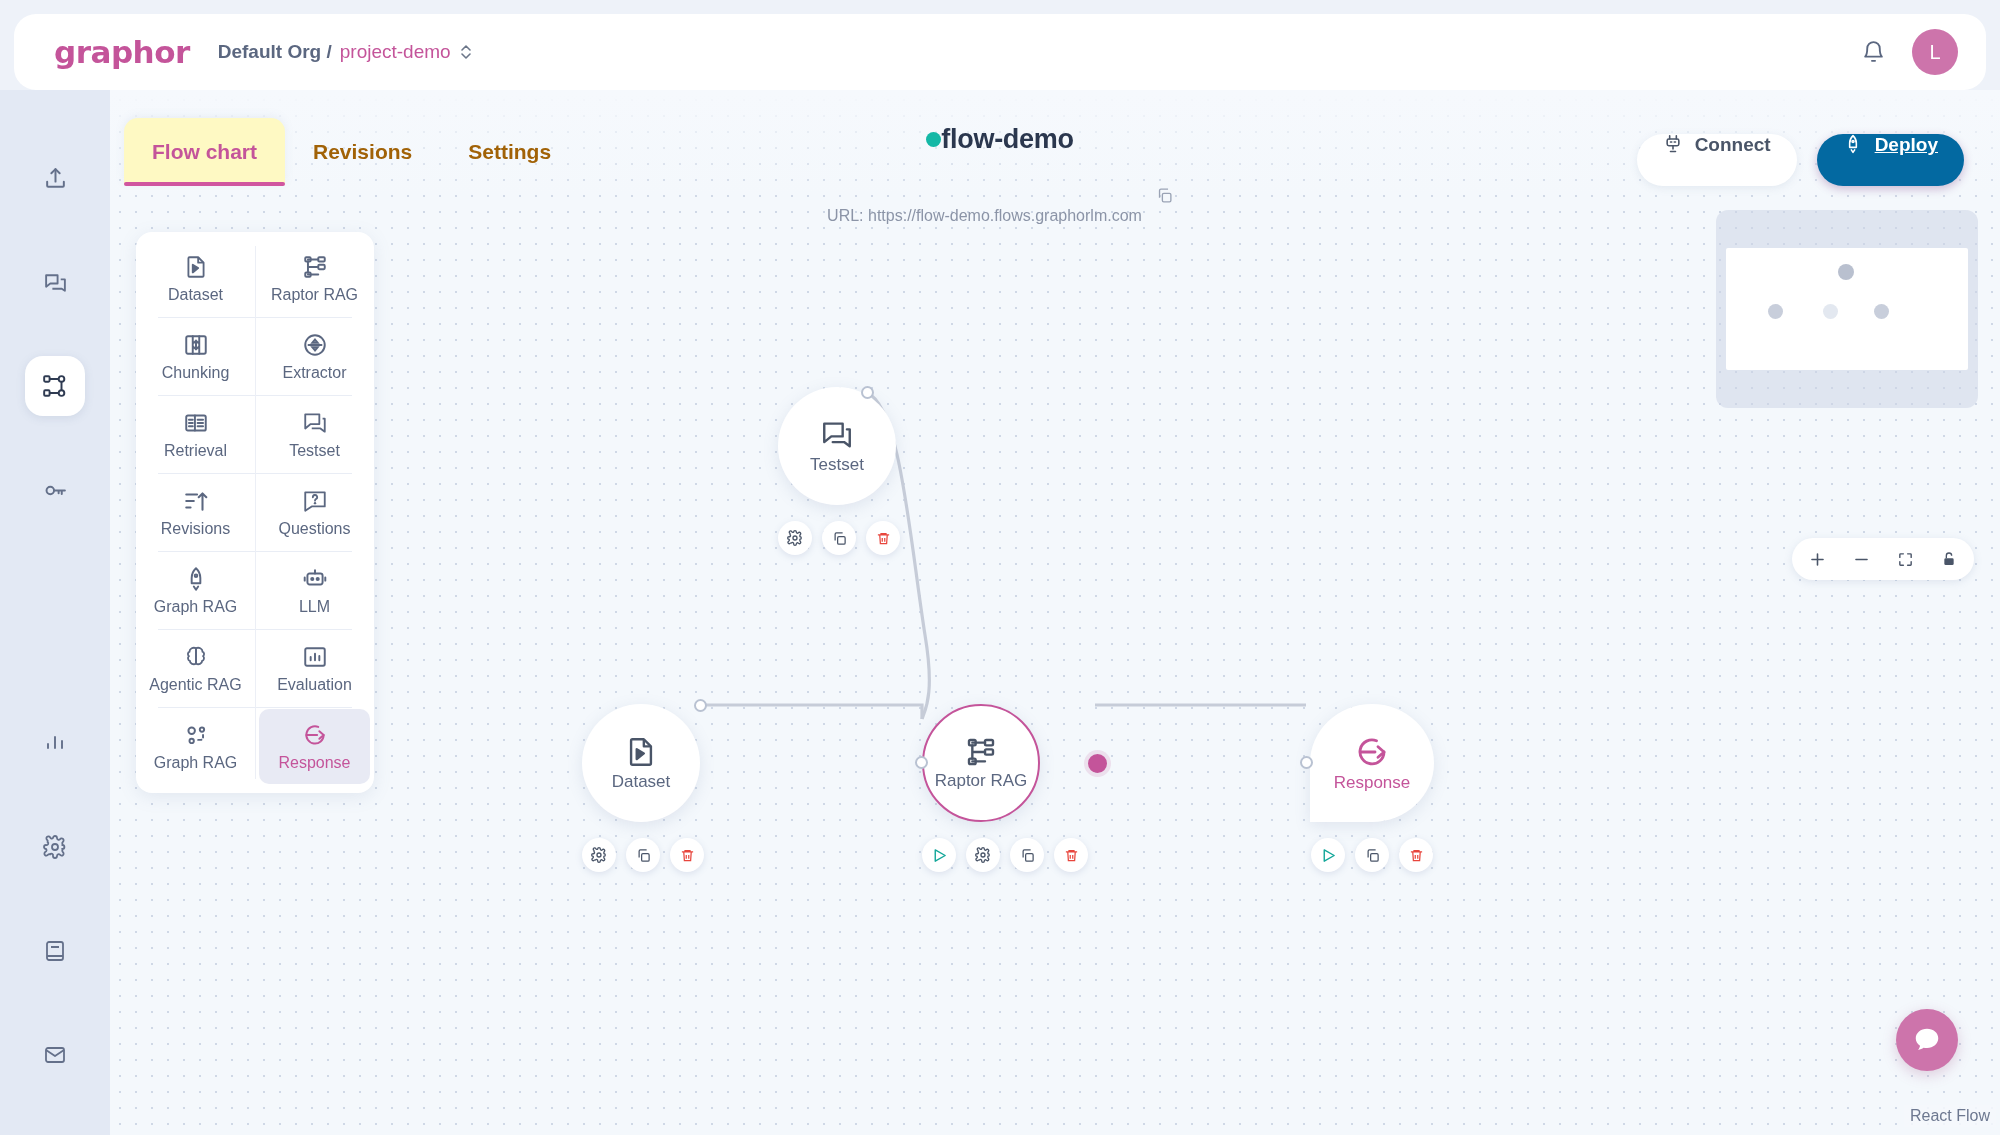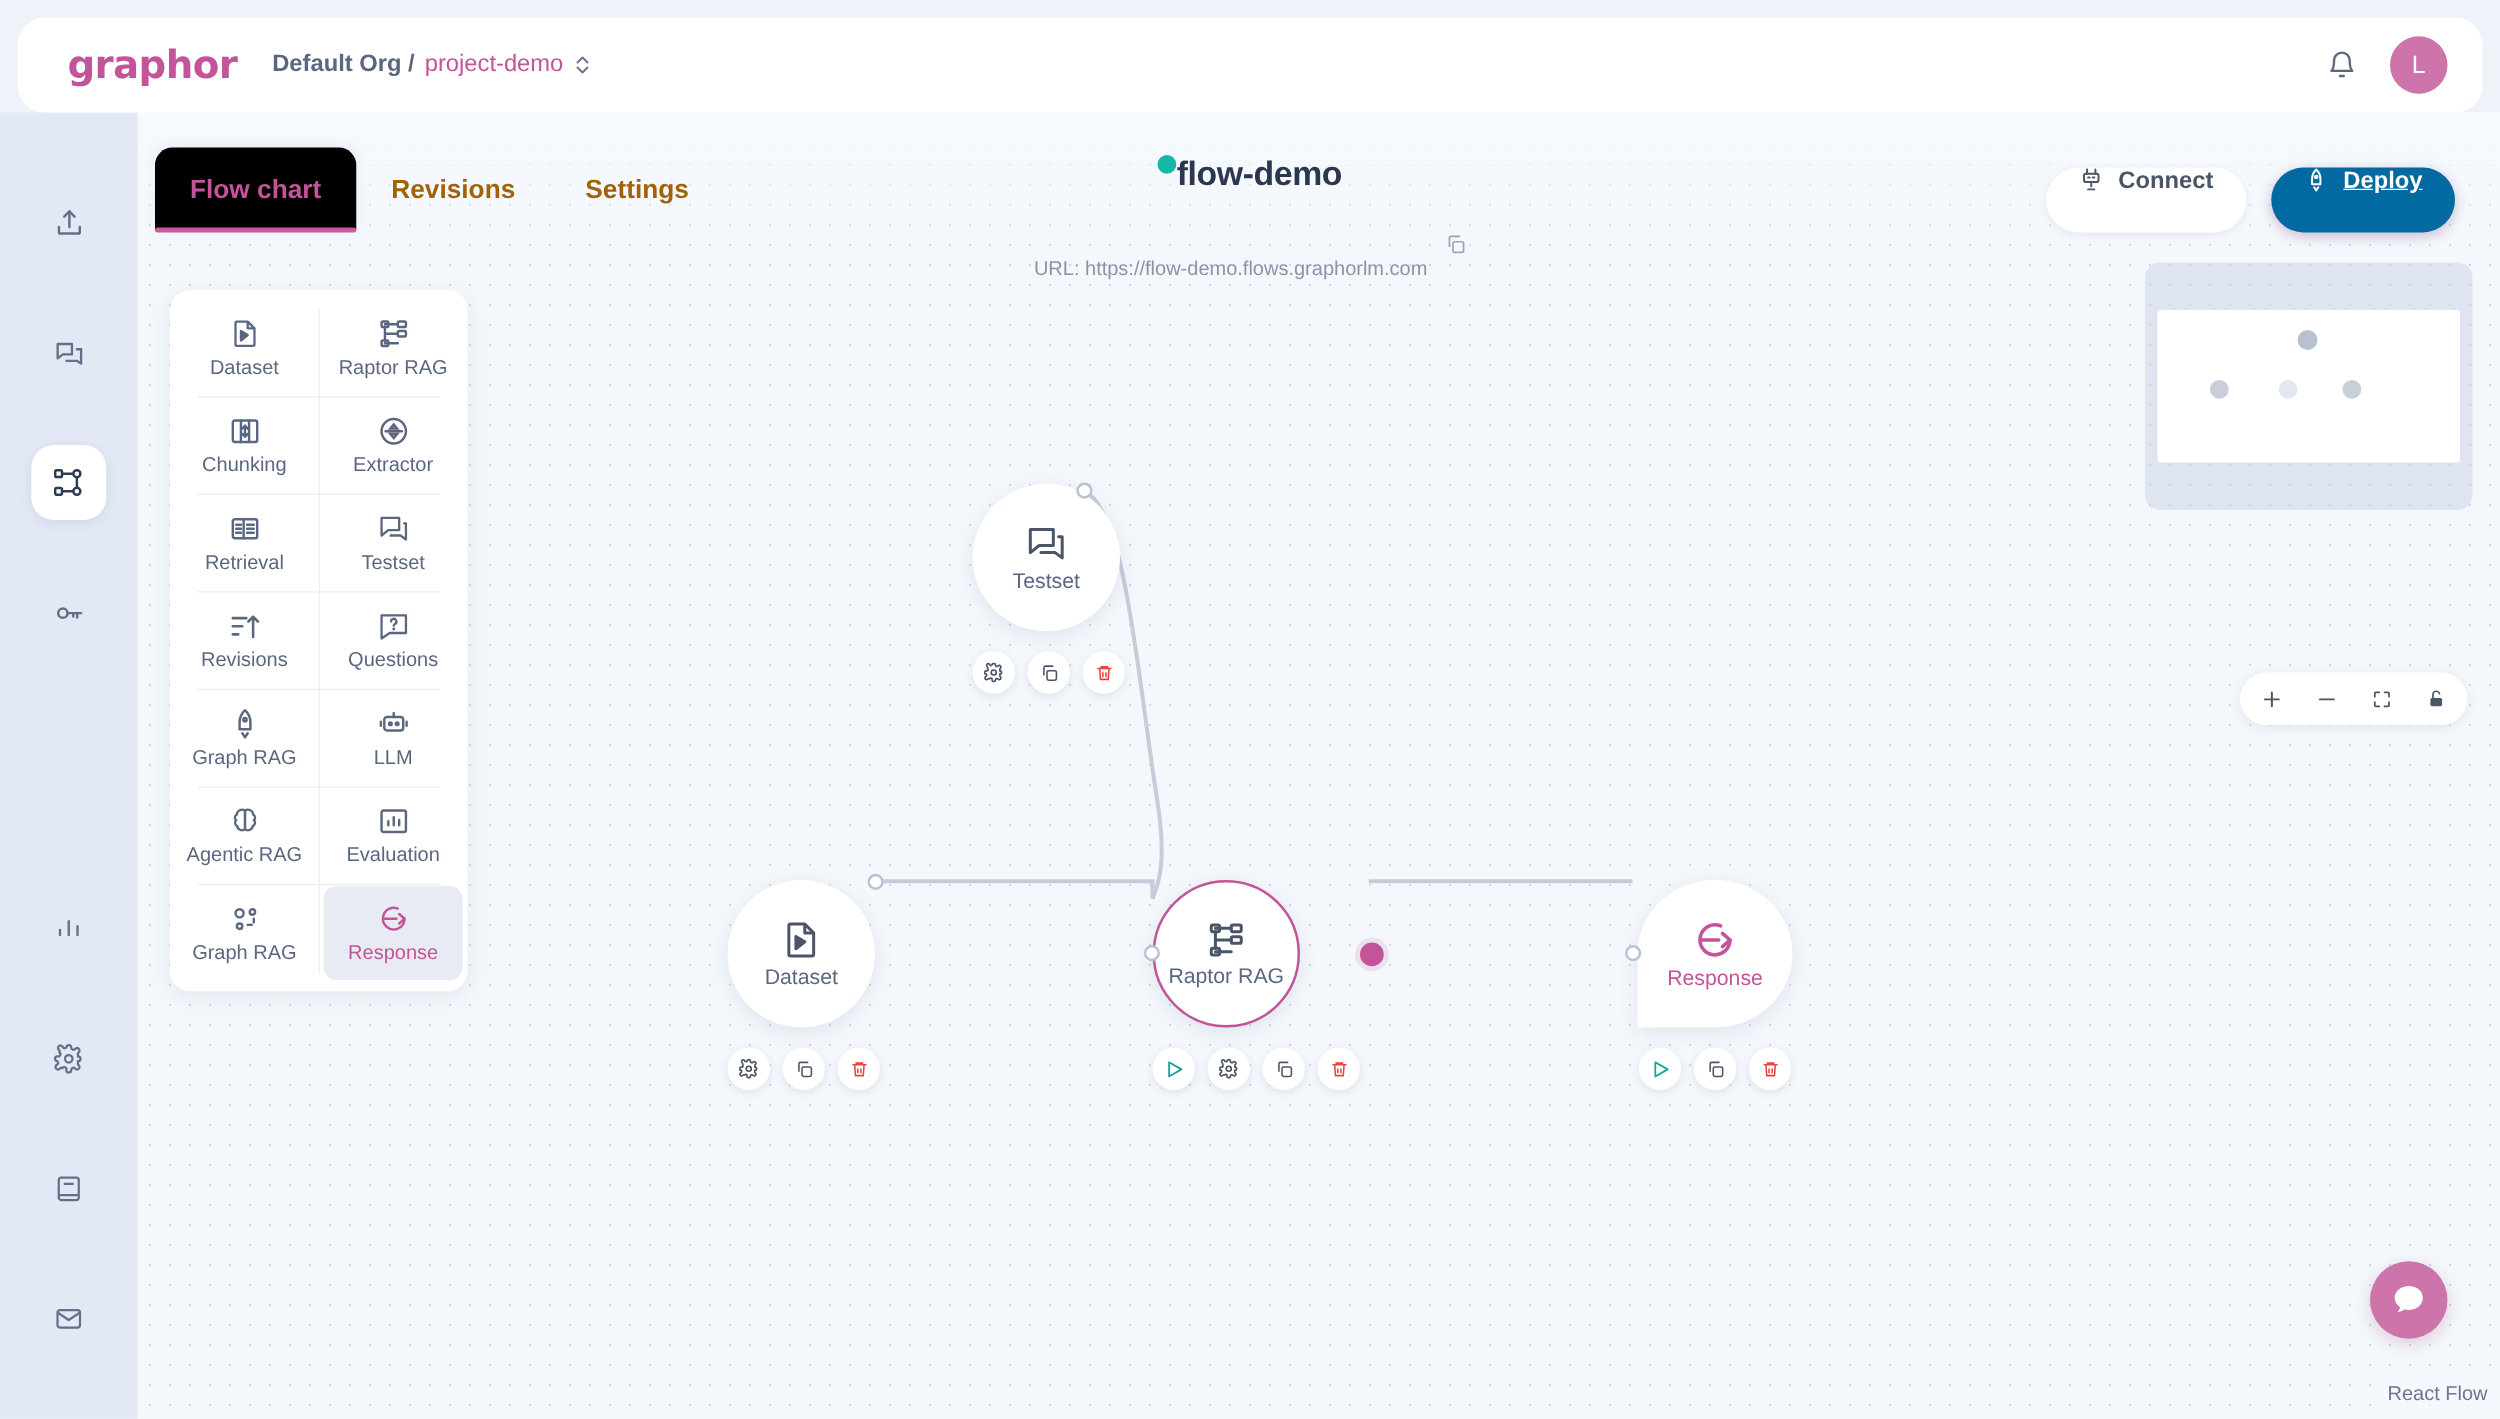--- a/index.html
+++ b/index.html
@@ -80,36 +80,36 @@
     position: absolute; left: 124px; top: 118px;
     display: flex; align-items: flex-end; gap: 0; z-index: 20;
   }
   .tab {
     padding: 22px 28px 20px 28px;
     font-size: 21px; color: #a16207; font-weight: 700;
     position: relative;
   }
   .tab.active {
     color: #c4549a; font-weight: 600;
-    background: #000000;
+    background: #fef9c3;
     border-radius: 14px 14px 0 0;
     box-shadow: 0 -2px 10px rgba(120,140,175,0.10);
   }
   .tab.active::after {
     content:''; position:absolute; left:0; right:0; bottom:-2px;
     height: 4px; background: #d0569f; border-radius: 2px;
   }
 
   
   .flow-title-wrap {
     position: absolute; left: 0; right: 0; top: 124px;
     display: flex; flex-direction: column; align-items: center; z-index: 20;
     pointer-events: none;
   }
-  .flow-title-row { display: flex; }
+  .flow-title-row { display: flex; align-items: center; }
   .status-dot { width: 15px; height: 15px; border-radius: 50%; background: #14b8a6; }
   .flow-title { font-size: 27px; font-weight: 700; color: #2b374e; letter-spacing: -0.3px; }
   .flow-url-row { display: flex; align-items: center; gap: 14px; margin-top: 10px; }
   .flow-url { font-size: 16px; color: #8b94a7; margin-top: 42px; }
   .copy-ico { color: #9aa3b5; display: flex; }
 
   
   .head-actions {
     position: absolute; right: 36px; top: 134px;
     display: flex; align-items: center; gap: 20px; z-index: 20;

